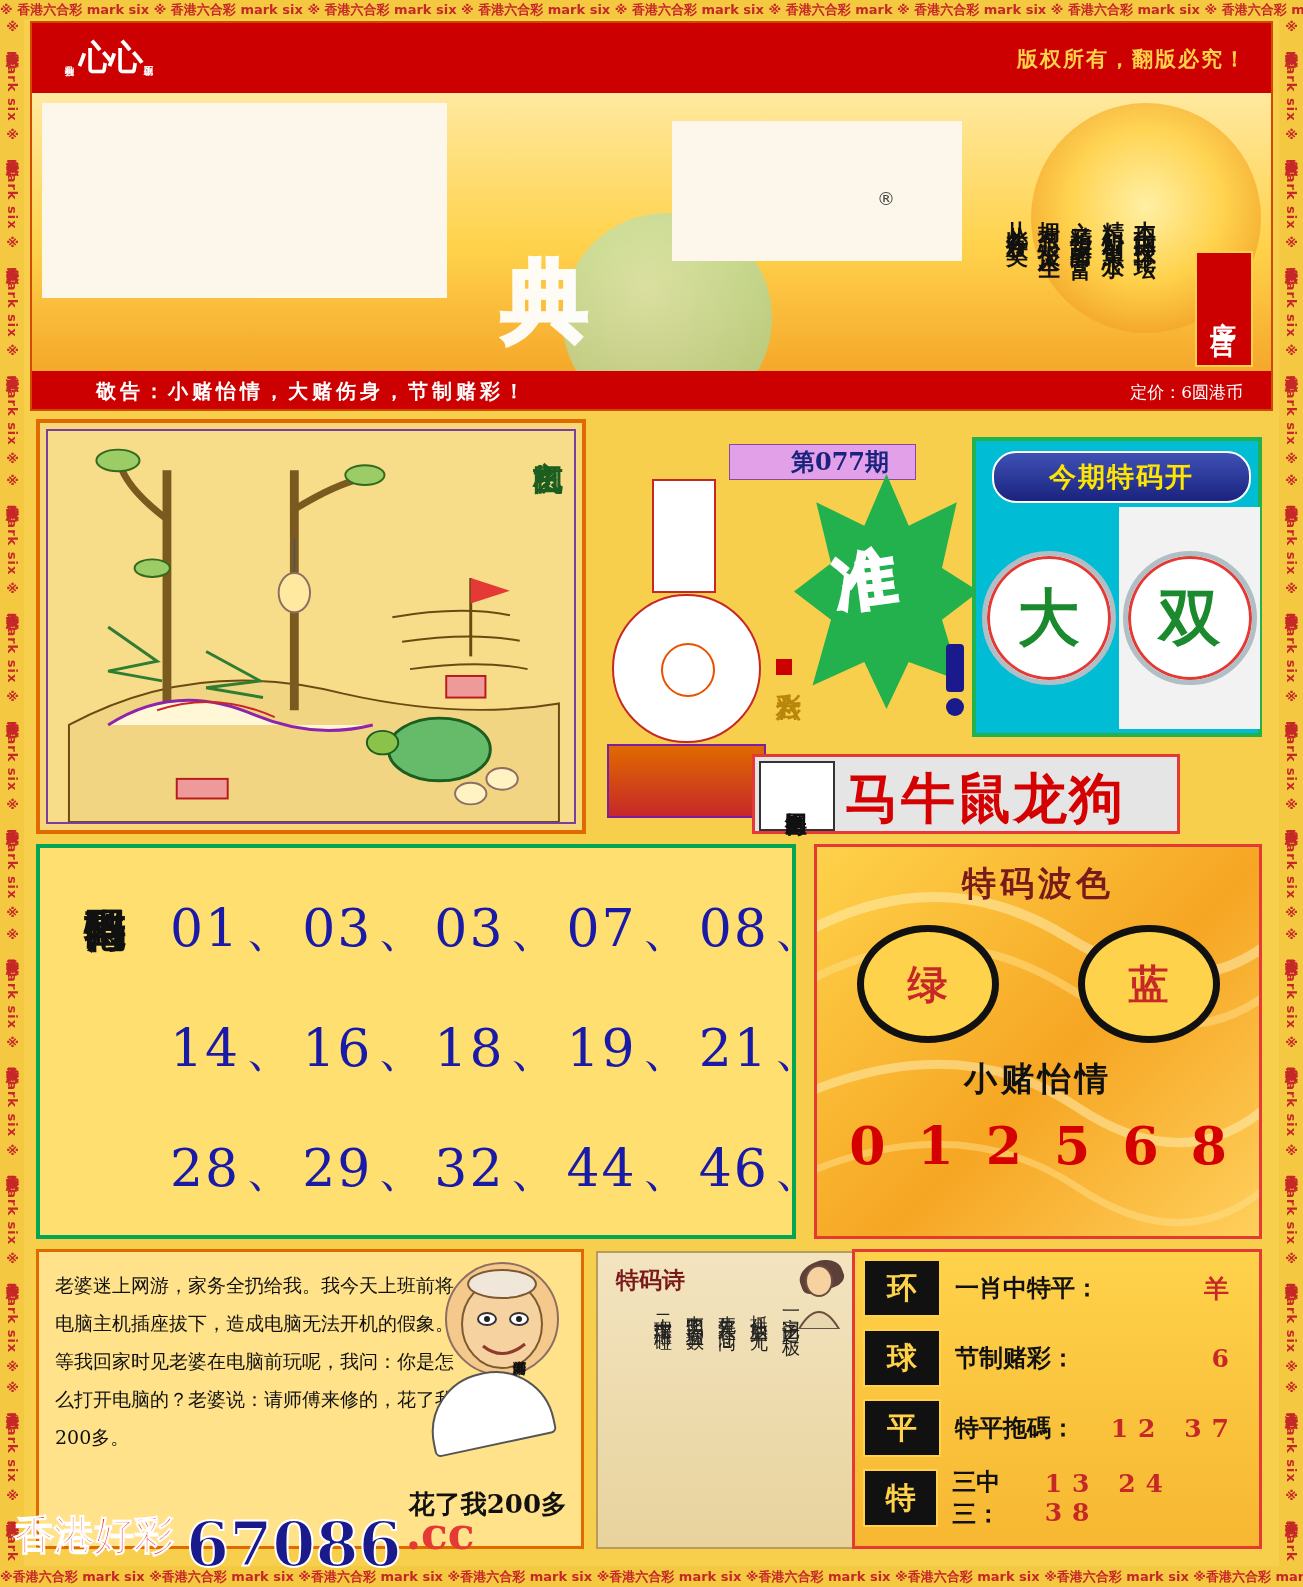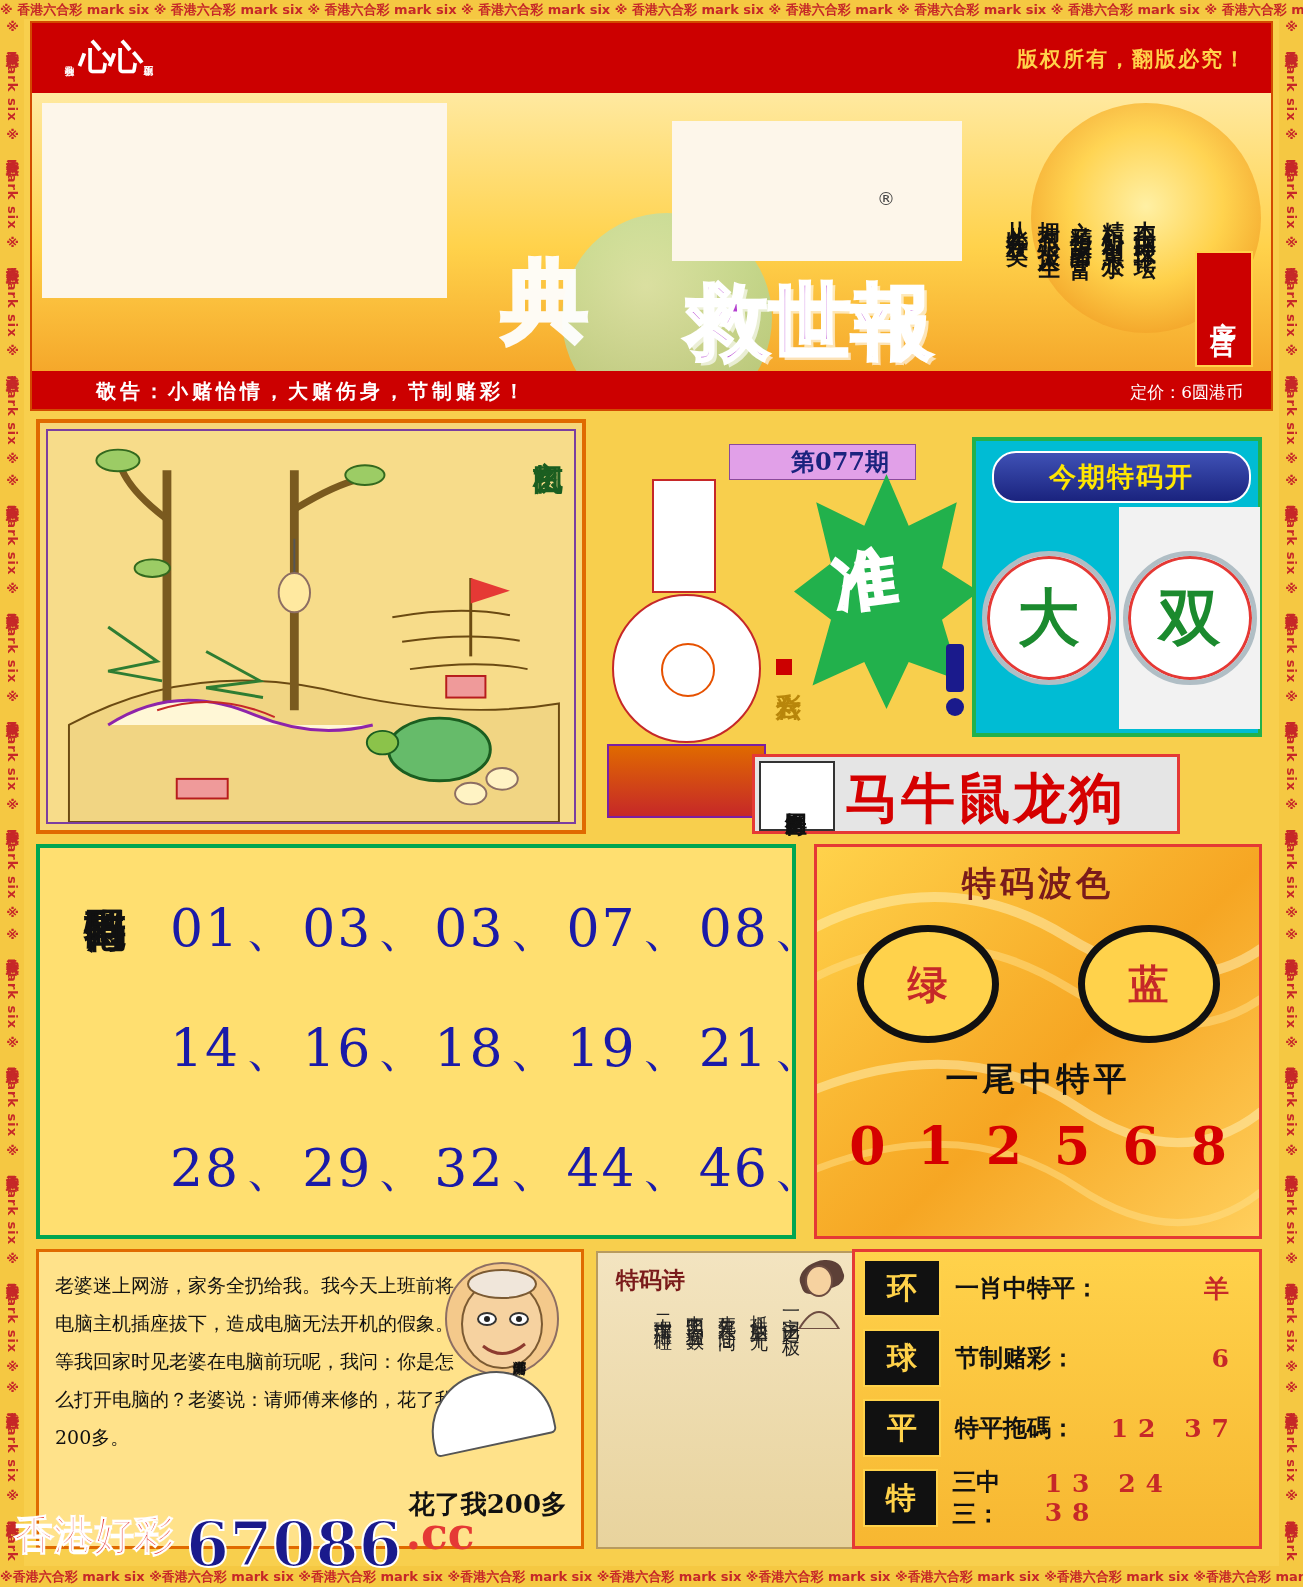--- a/index.html
+++ b/index.html
@@ -211,21 +211,20 @@
         <div class="copy-note">版权所有，翻版必究！</div>
       </div>
 
       <div class="mh-body">
         <div class="sun"></div>
         <div class="globe"></div>
         <div class="blank-l"></div>
         <div class="blank-r"></div>
         <div class="reg">®</div>
         <div class="title-deco">典</div>
-        <div class="title-main">救世報</div>
 
         <div class="couplet">
           <div class="col">本报由环球论坛</div>
           <div class="col">精心所创集心水</div>
           <div class="col">之精华跟者即富</div>
           <div class="col">拥有心水报人生</div>
           <div class="col">从此有欢笑</div>
         </div>
         <div class="preface">序言</div>
       </div>
@@ -358,21 +357,21 @@
         <path d="M-20 90 Q120 10 250 90 T470 80" stroke="#fff1b8" stroke-width="10" fill="none"></path>
         <path d="M-20 140 Q120 60 250 140 T470 130" stroke="#ffe08a" stroke-width="8" fill="none"></path>
         <path d="M-20 250 Q140 180 260 260 T470 240" stroke="#fff1b8" stroke-width="9" fill="none"></path>
         <path d="M-20 330 Q140 260 260 340 T470 320" stroke="#ffe08a" stroke-width="7" fill="none"></path>
       </svg>
       <div class="wave-ttl">特码波色</div>
       <div class="wave-balls">
         <div class="wball">绿</div>
         <div class="wball">蓝</div>
       </div>
-      <div class="wave-sub">一尾中特平</div>
+      <div class="wave-sub">小赌怡情</div>
       <div class="wave-nums">
         <span>0</span>
         <span>1</span>
         <span>2</span>
         <span>5</span>
         <span>6</span>
         <span>8</span>
       </div>
     </div>
 

